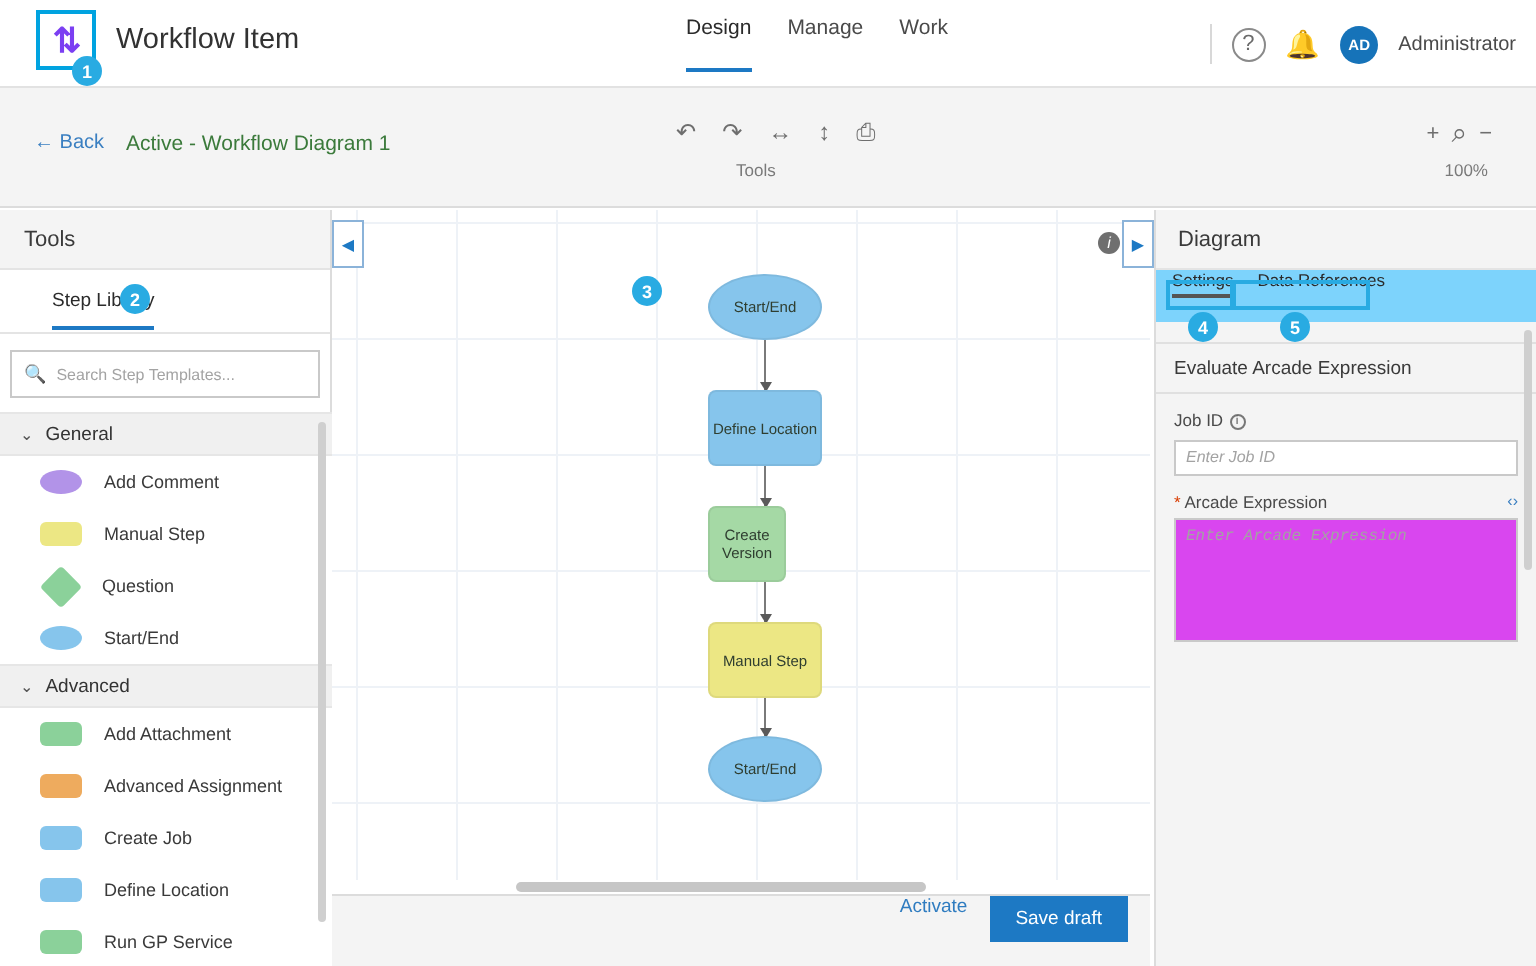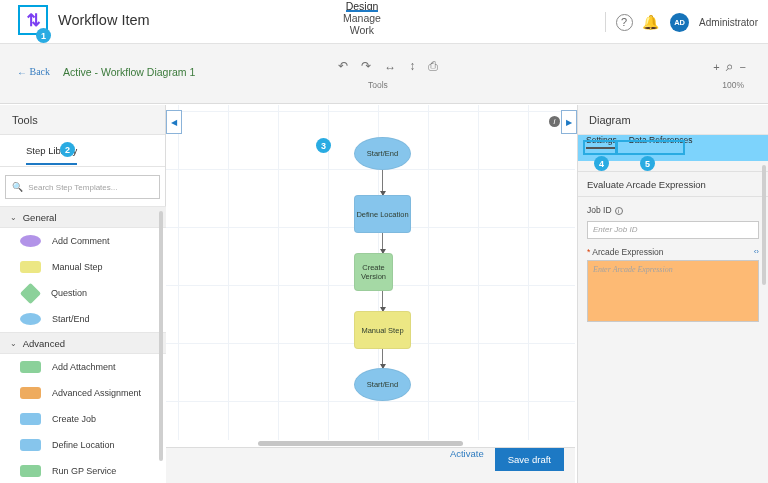--- a/index.html
+++ b/index.html
@@ -34,21 +34,21 @@
   .logo-glyph {
     font-size: 17px; color: #7b3ff2; font-weight: 700;
     line-height: 1; letter-spacing: -1px;
   }
   .app-title {
     position: absolute; left: 58px; top: 12px;
     font-size: 14.5px; color: #323232; font-weight: 400;
   }
   .nav-tabs {
     position: absolute; left: 343px; top: 0;
-    height: 28px; display: flex; align-items: center;  flex-direction: column;
+    height: 28px; display: flex; align-items: center; gap: 18px;
   }
   .nav-tab {
     font-size: 10.5px; color: #4a4a4a; position: relative;
     height: 44px; display: flex; align-items: center; cursor: pointer;
   }
   .nav-tab.active { color: #2b2b2b; }
   .nav-tab.active::after {
     content: ""; position: absolute; bottom: 0; left: 0; right: 0;
     height: 2px; background: #1d79c4;
   }
@@ -74,21 +74,21 @@
 
   
   .subbar {
     position: absolute; top: 44px; left: 0;
     width: 768px; height: 60px;
     background: #f4f4f4;
     border-bottom: 1px solid #dcdcdc;
   }
   .back-link {
     position: absolute; left: 17px; top: 66px;
-    font-size: 10px; color: #3a7fc1; cursor: pointer; font-family: Liberation Serif, serif;
+    font-size: 10px; color: #3a7fc1; cursor: pointer;
   }
   .breadcrumb-title {
     position: absolute; left: 63px; top: 66px;
     font-size: 10.5px; color: #3b7a3b;
   }
   .tool-icons {
     position: absolute; left: 338px; top: 60px;
     display: flex; gap: 13px; align-items: center;
     font-size: 12px; color: #6e6e6e;
   }
@@ -272,24 +272,24 @@
   .rp-body { padding: 4px 9px 0 9px; }
   .fld-label { font-size: 8.5px; color: #4a4a4a; margin: 8px 0 3px 0; }
   .fld-input {
     width: 100%; height: 18px; background: #fff;
     border: 1px solid #c9c9c9; font-size: 8px; color: #333;
     padding: 0 5px; outline: none;
     font-family: "Liberation Sans", sans-serif;
   }
   .fld-input::placeholder { color: #a3a3a3; font-style: italic; }
   .fld-area {
-    width: 100%; height: 46px; background: #fdba74;
+    width: 100%; height: 46px; background: #d946ef;
     border: 1px solid #c9c9c9; font-size: 8px; color: #333;
     padding: 4px 5px; outline: none; resize: none;
-    font-family: Liberation Serif, serif;
+    font-family: Liberation Mono, monospace;
   }
   .fld-area::placeholder { color: #a3a3a3; font-style: italic; }
   .opt-row { display: flex; align-items: center; gap: 5px; margin-top: 4px; }
   .cbx {
     width: 9px; height: 9px; background: #1d79c4; border-radius: 1px;
     display: flex; align-items: center; justify-content: center;
     color: #fff; font-size: 7px; cursor: pointer;
   }
   .opt-txt { font-size: 8.5px; color: #4a4a4a; }
   .sec-title {

